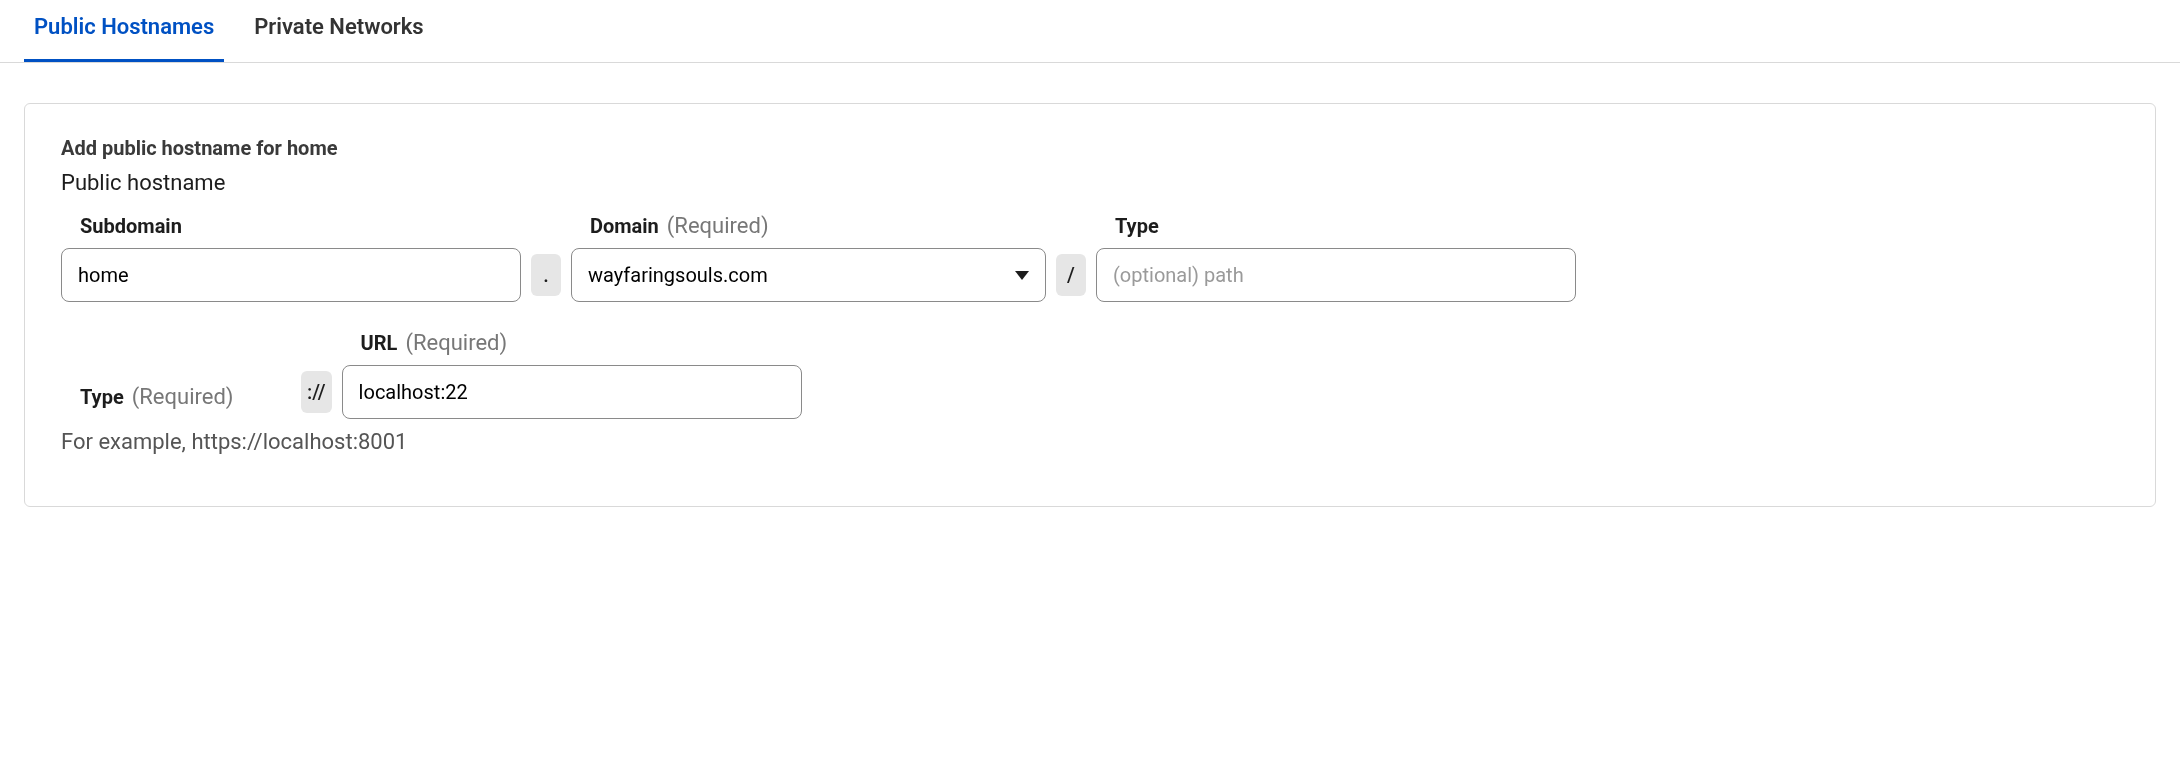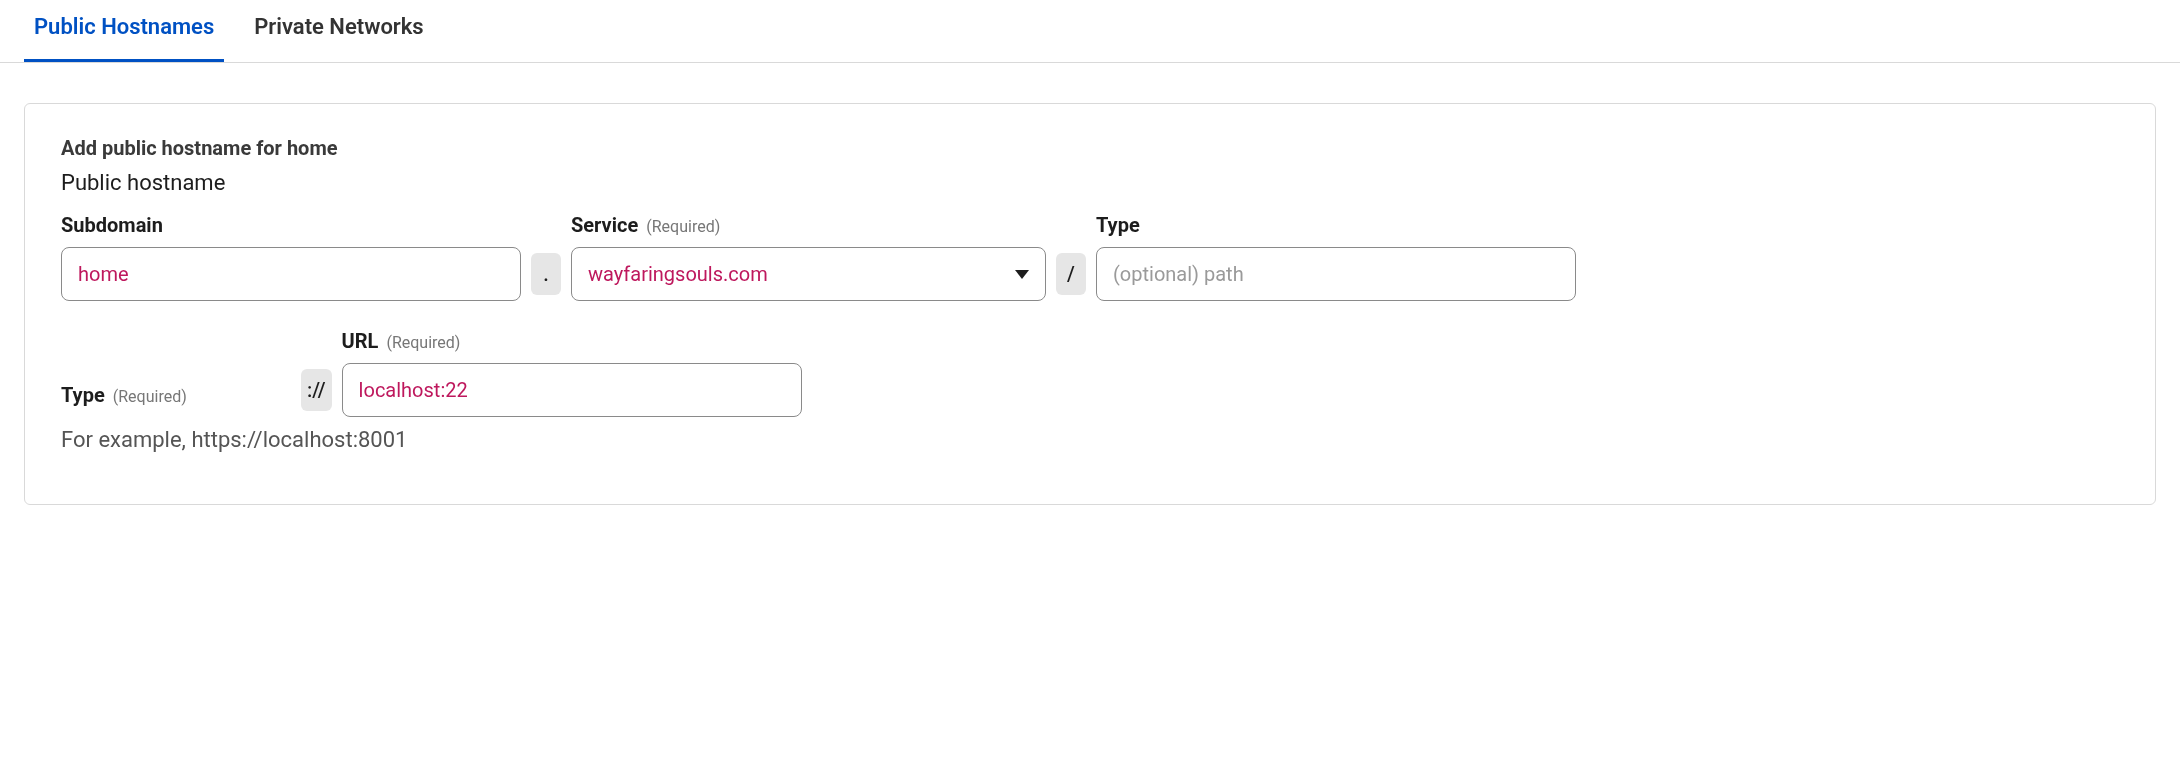--- a/index.html
+++ b/index.html
@@ -59,33 +59,34 @@
       flex-direction: column;
     }
     .field-label {
       font-size: 20px;
       font-weight: 700;
       color: #1d1d1d;
       margin-bottom: 10px;
       display: flex;
       align-items: baseline;
       gap: 8px;
+      margin-left: 19px;
     }
     .required {
-      font-size: 16px;
+      font-size: 22px;
       font-weight: 400;
       color: #777777;
     }
     .text-input, .select-wrap {
       height: 54px;
       border: 1px solid #8a8a8a;
       border-radius: 8px;
       padding: 16px 16px;
       font-size: 20px;
-      color: #be185d;
+      color: #000000;
       background: #ffffff;
       font-family: inherit;
     }
     .text-input::placeholder {
       color: #9a9a9a;
     }
     .separator {
       display: inline-flex;
       align-items: center;
       justify-content: center;
@@ -147,21 +148,21 @@
     <div class="row">
       <div class="field subdomain-field">
         <label class="field-label">Subdomain</label>
         <input class="text-input" type="text" value="home" style="">
       </div>
 
       <div class="separator">.</div>
 
       <div class="field domain-field">
         <label class="field-label">
-          <span>Service</span>
+          <span>Domain</span>
           <span class="required">(Required)</span>
         </label>
         <div class="select-wrap">
           <span class="value">wayfaringsouls.com</span>
           <span class="chevron"></span>
         </div>
       </div>
 
       <div class="separator">/</div>
 

